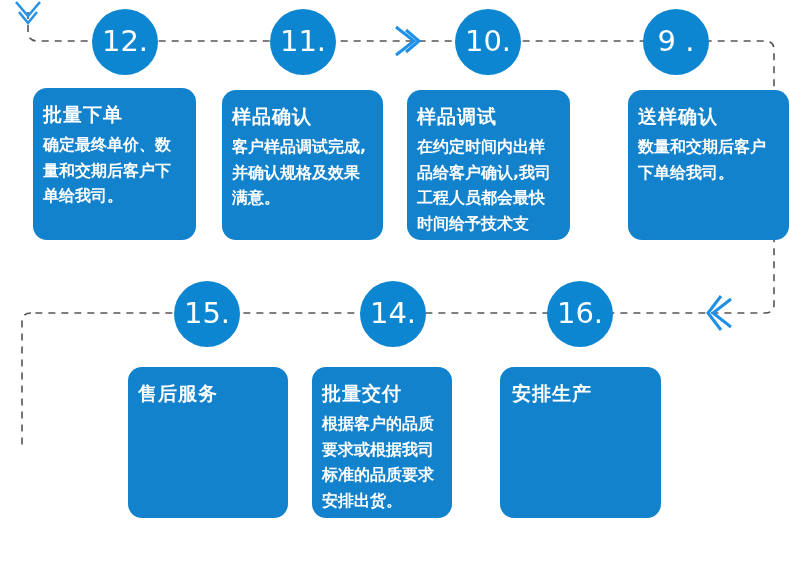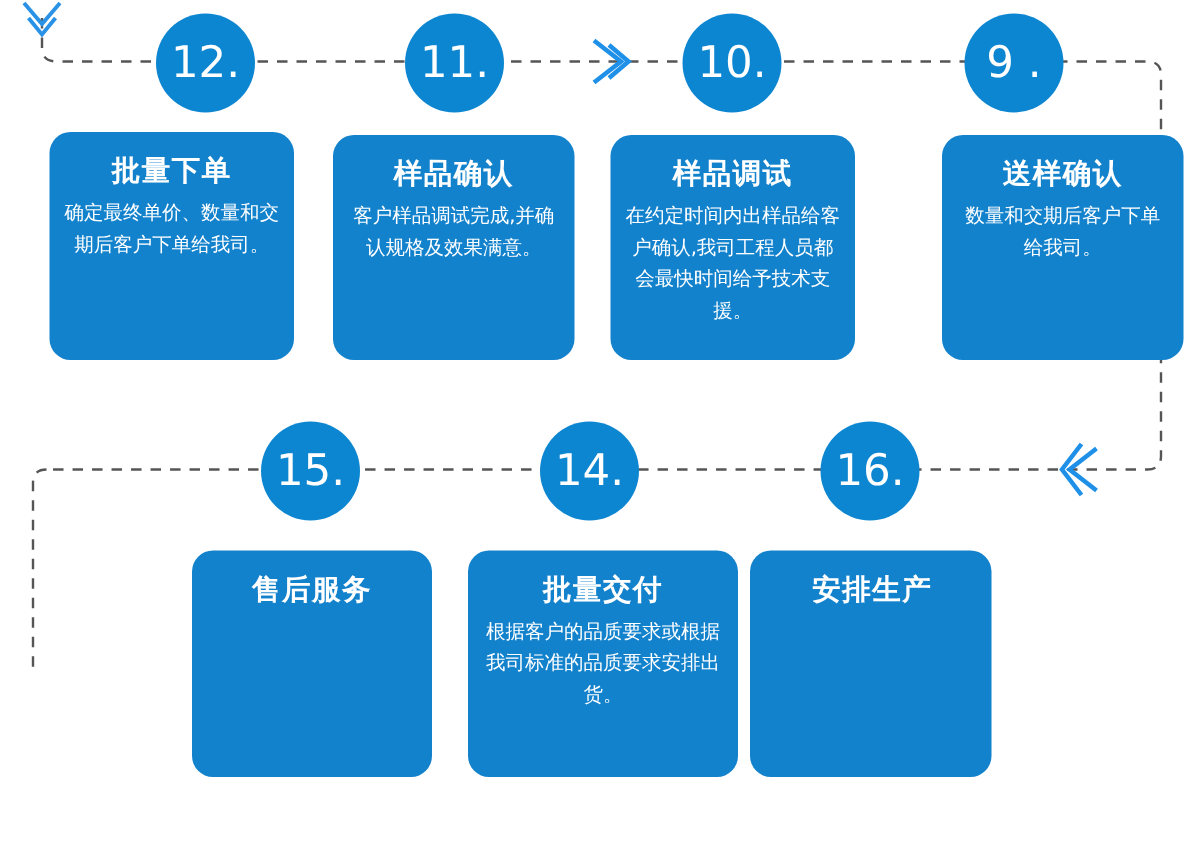--- a/index.html
+++ b/index.html
@@ -44,32 +44,31 @@
     transform: translateY(-1px);
   }
   .card {
     position: absolute;
     background: #1382cc;
     border-radius: 14px;
     color: #ffffff;
     z-index: 3;
     box-sizing: border-box;
     padding: 14px 10px 10px 10px;
-    text-align: center;
   }
   .card-title {
     font-size: 19px;
     font-weight: bold;
     line-height: 1.35;
     margin: 0 0 4px 0;
     letter-spacing: 1px;
   }
   .card-body {
-    font-size: 13px;
-    font-weight: normal;
+    font-size: 16px;
+    font-weight: bold;
     line-height: 1.62;
     margin: 0;
     letter-spacing: 0px;
   }
 </style>
 </head>
 <body>
 
 <div id="canvas">
 
@@ -88,21 +87,21 @@
       <polyline points="396,27 414,41 396,55"></polyline>
       <polyline points="406,30 419,41 406,52"></polyline>
     </g>
 
     <g stroke="#1e90e8" stroke-width="3" fill="none" stroke-linecap="butt">
       <polyline points="731,299 713,313 731,327"></polyline>
       <polyline points="721,296 708,313 721,330"></polyline>
     </g>
   </svg>
 
-  <div class="step-circle" style="left:104px; top:9px;">
+  <div class="step-circle" style="left:92px; top:9px;">
     <span>12.</span>
   </div>
   <div class="card" style="left:33px; top:88px; width:163px; height:152px;">
     <p class="card-title">批量下单</p>
     <p class="card-body">确定最终单价、数量和交期后客户下单给我司。</p>
   </div>
 
   <div class="step-circle" style="left:270px; top:9px;">
     <span>11.</span>
   </div>
@@ -130,21 +129,21 @@
   <div class="step-circle" style="left:174px; top:281px;">
     <span>15.</span>
   </div>
   <div class="card" style="left:128px; top:367px; width:160px; height:151px;">
     <p class="card-title">售后服务</p>
   </div>
 
   <div class="step-circle" style="left:360px; top:281px;">
     <span>14.</span>
   </div>
-  <div class="card" style="left:312px; top:367px; width:180px; height:151px;">
+  <div class="card" style="left:312px; top:367px; width:140px; height:151px;">
     <p class="card-title">批量交付</p>
     <p class="card-body">根据客户的品质要求或根据我司标准的品质要求安排出货。</p>
   </div>
 
   <div class="step-circle" style="left:547px; top:281px;">
     <span>16.</span>
   </div>
   <div class="card" style="left:500px; top:367px; width:161px; height:151px;padding-left:12px;">
     <p class="card-title">安排生产</p>
   </div>

